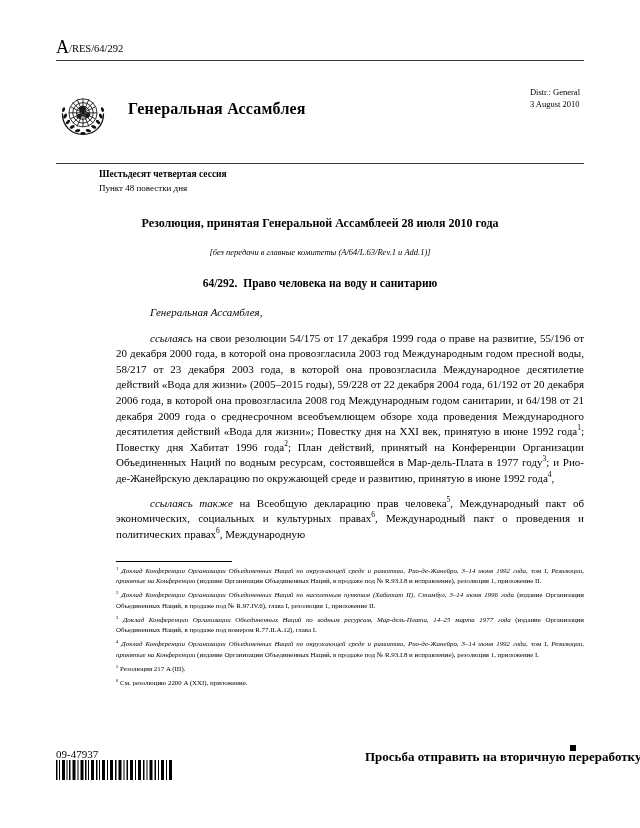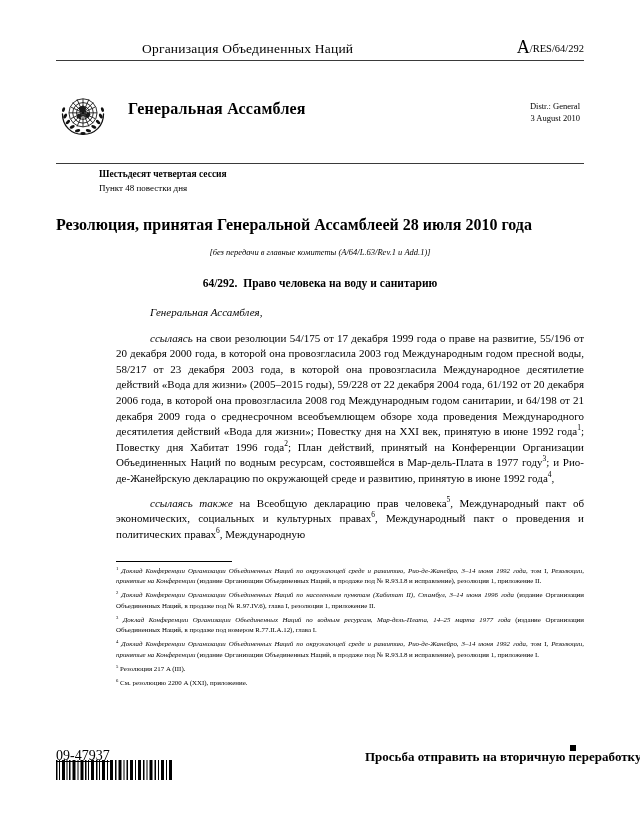--- a/index.html
+++ b/index.html
@@ -72,22 +72,21 @@
     font-weight: bold;
     margin-left: 18px;
     margin-top: 14px;
     letter-spacing: 0.2px;
     white-space: nowrap;
   }
   .distr {
     margin-left: auto;
     font-size: 8.5px;
     line-height: 1.45;
-    text-align: right;
-    margin-top: 14px;
+    text-align: left;
     padding-right: 4px;
   }
 
   
   .session-rule {
     position: absolute;
     left: 56px;
     top: 163px;
     width: 528px;
     border-top: 1.6px solid #3a3a3a;
@@ -107,21 +106,22 @@
   .session .agenda {
     font-size: 9px;
   }
 
   
   .res-heading {
     position: absolute;
     left: 56px;
     top: 216px;
     width: 528px;
-    font-size: 16px;
+    text-align: center;
+    font-size: 12px;
     font-weight: bold;
   }
   .committee-note {
     position: absolute;
     left: 56px;
     top: 247px;
     width: 528px;
     text-align: center;
     font-size: 8.5px;
     font-style: italic;
@@ -187,22 +187,21 @@
   }
   .footnotes i {
     font-style: italic;
   }
 
   
   .job-number {
     position: absolute;
     left: 56px;
     top: 748px;
-    font-size: 14px;
-    text-decoration: underline;
+    font-size: 11px;
   }
   .barcode {
     position: absolute;
     left: 56px;
     top: 760px;
     height: 20px;
     width: 118px;
   }
   .recycle-note {
     position: absolute;
@@ -221,21 +220,20 @@
     background: #000;
   }
 </style>
 </head>
 <body>
 
 <div class="page">
 
   <div class="masthead">
     <div class="masthead-row">
-      <div class="org-name">Организация Объединенных Наций</div>
       <div class="doc-symbol">
         <span class="big-a">A</span><span>/RES/64/292</span>
       </div>
     </div>
     <div class="rule-thick"></div>
   </div>
 
   <div class="ga-block">
     <span class="emblem">
       <svg viewBox="0 0 100 100" width="54" height="54" aria-hidden="true">

